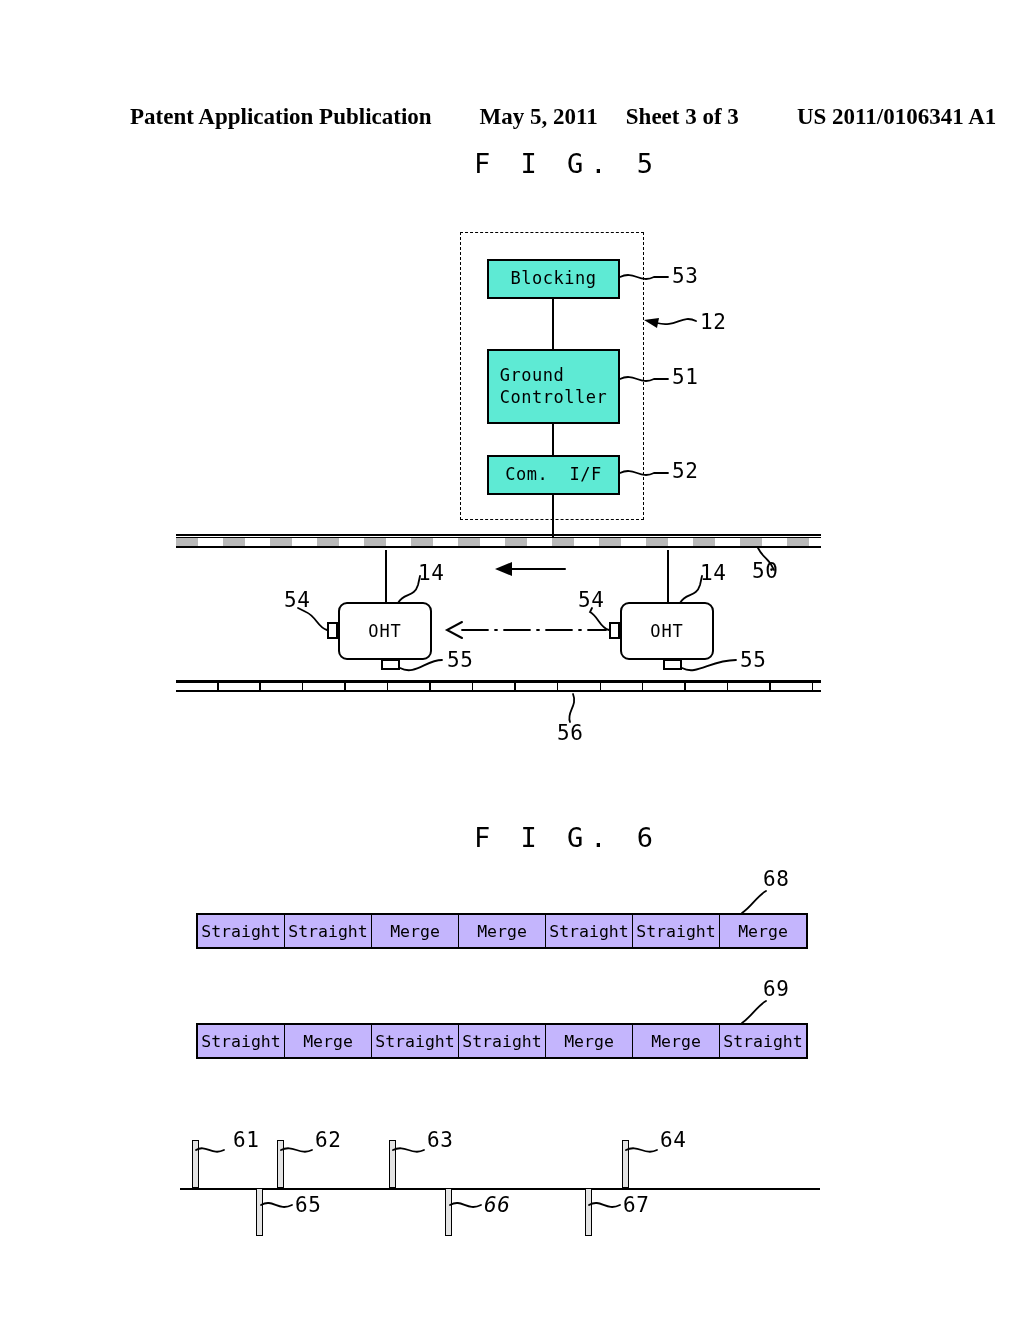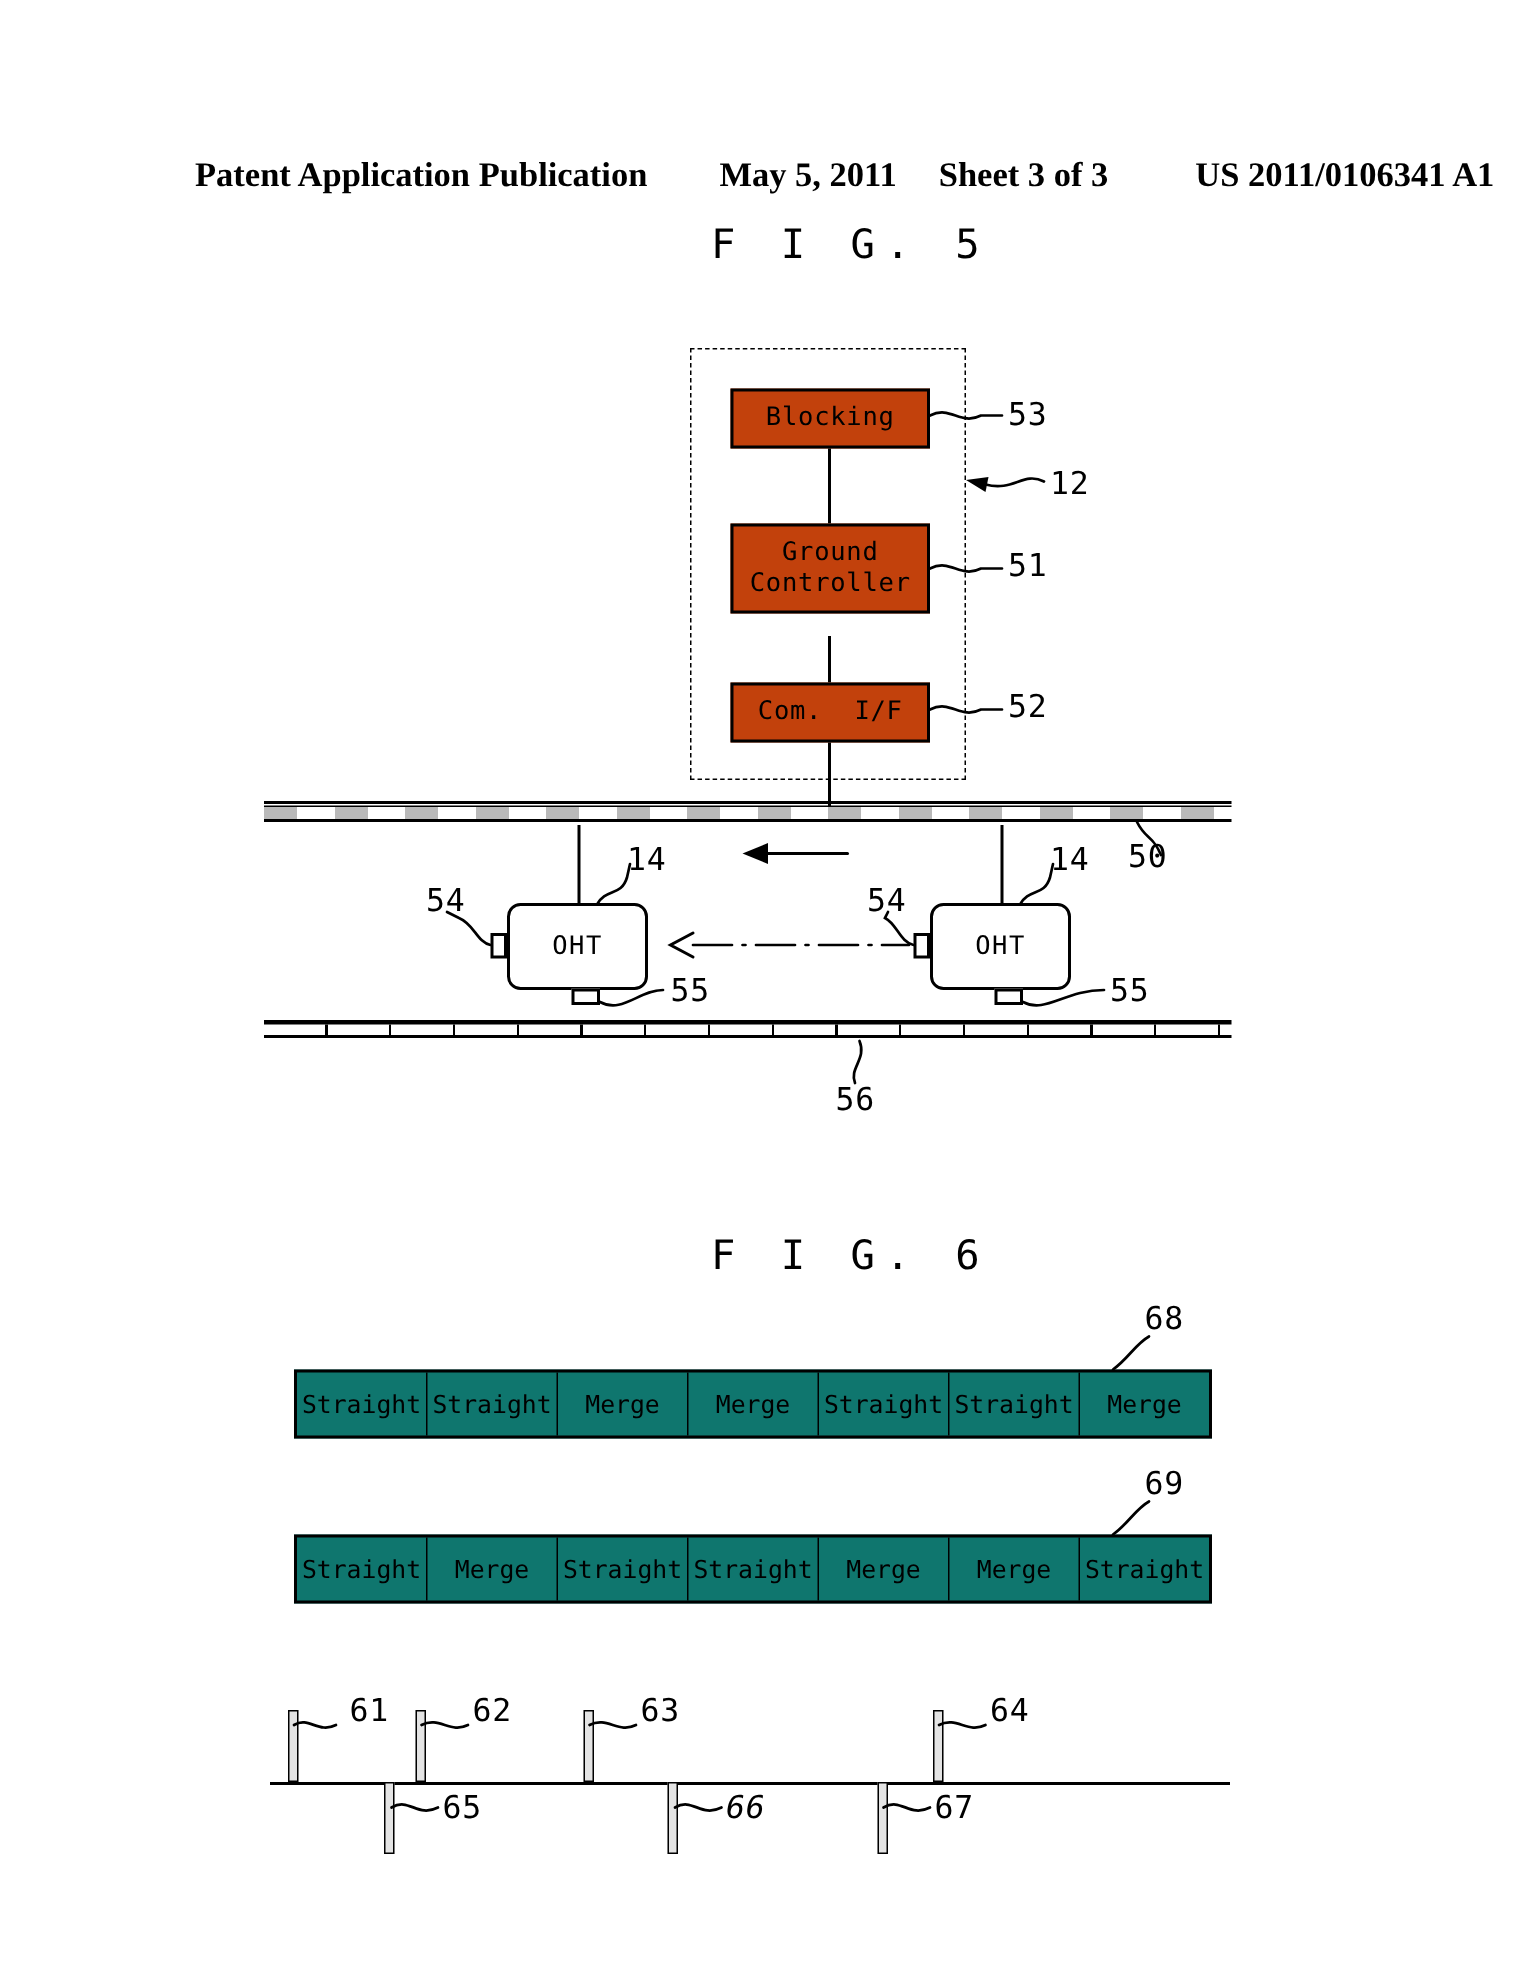--- a/index.html
+++ b/index.html
@@ -55,30 +55,29 @@
     font-family: "DejaVu Sans Mono", monospace;
     font-size: 21px;
     letter-spacing: 0.5px;
     line-height: 1;
     white-space: nowrap;
   }
 
   .box {
     position: absolute;
     border: 2px solid #000;
-    background: #c2410c;
+    background: #5eead4;
     box-sizing: border-box;
     display: flex;
     align-items: center;
     justify-content: center;
     font-family: "DejaVu Sans Mono", monospace;
     font-size: 17px;
     letter-spacing: 0.5px;
     line-height: 1.25;
-    text-align: center;
     white-space: pre;
   }
 
   
   #system-boundary {
     position: absolute;
     left: 460px;
     top: 232px;
     width: 184px;
     height: 288px;
@@ -182,25 +181,25 @@
     box-sizing: border-box;
     border: 2px solid #000;
     background: #fff;
   }
 
   
   .seq-table {
     position: absolute;
     left: 196px;
     width: 612px;
-    height: 46px;
+    height: 36px;
     display: flex;
     box-sizing: border-box;
     border: 2.5px solid #000;
-    background: #0f766e;
+    background: #c4b5fd;
   }
   .seq-table .cell {
     flex: 1 1 0;
     box-sizing: border-box;
     border-right: 1.8px solid #000;
     display: flex;
     align-items: center;
     justify-content: center;
     font-family: "DejaVu Sans Mono", monospace;
     font-size: 16.5px;
@@ -258,21 +257,21 @@
 </div>
 
 <div class="fig-title" id="fig5-title">F I G.  5</div>
 
 <div id="system-boundary"></div>
 
 <div class="box" id="box-blocking" style="left:487px; top:259px; width:133px; height:40px;">Blocking</div>
 
 <div class="vline" style="left:552px; top:299px; height:50px;"></div>
 
-<div class="box" id="box-ground-controller" style="left:487px; top:349px; width:133px; height:60px;">Ground
+<div class="box" id="box-ground-controller" style="left:487px; top:349px; width:133px; height:75px;">Ground
 Controller</div>
 
 <div class="vline" style="left:552px; top:424px; height:31px;"></div>
 
 <div class="box" id="box-com-if" style="left:487px; top:455px; width:133px; height:40px;">Com.  I/F</div>
 
 <div class="vline" style="left:552px; top:495px; height:44px;"></div>
 
 <div id="rail-upper">
   <div class="rail-top-line"></div>

